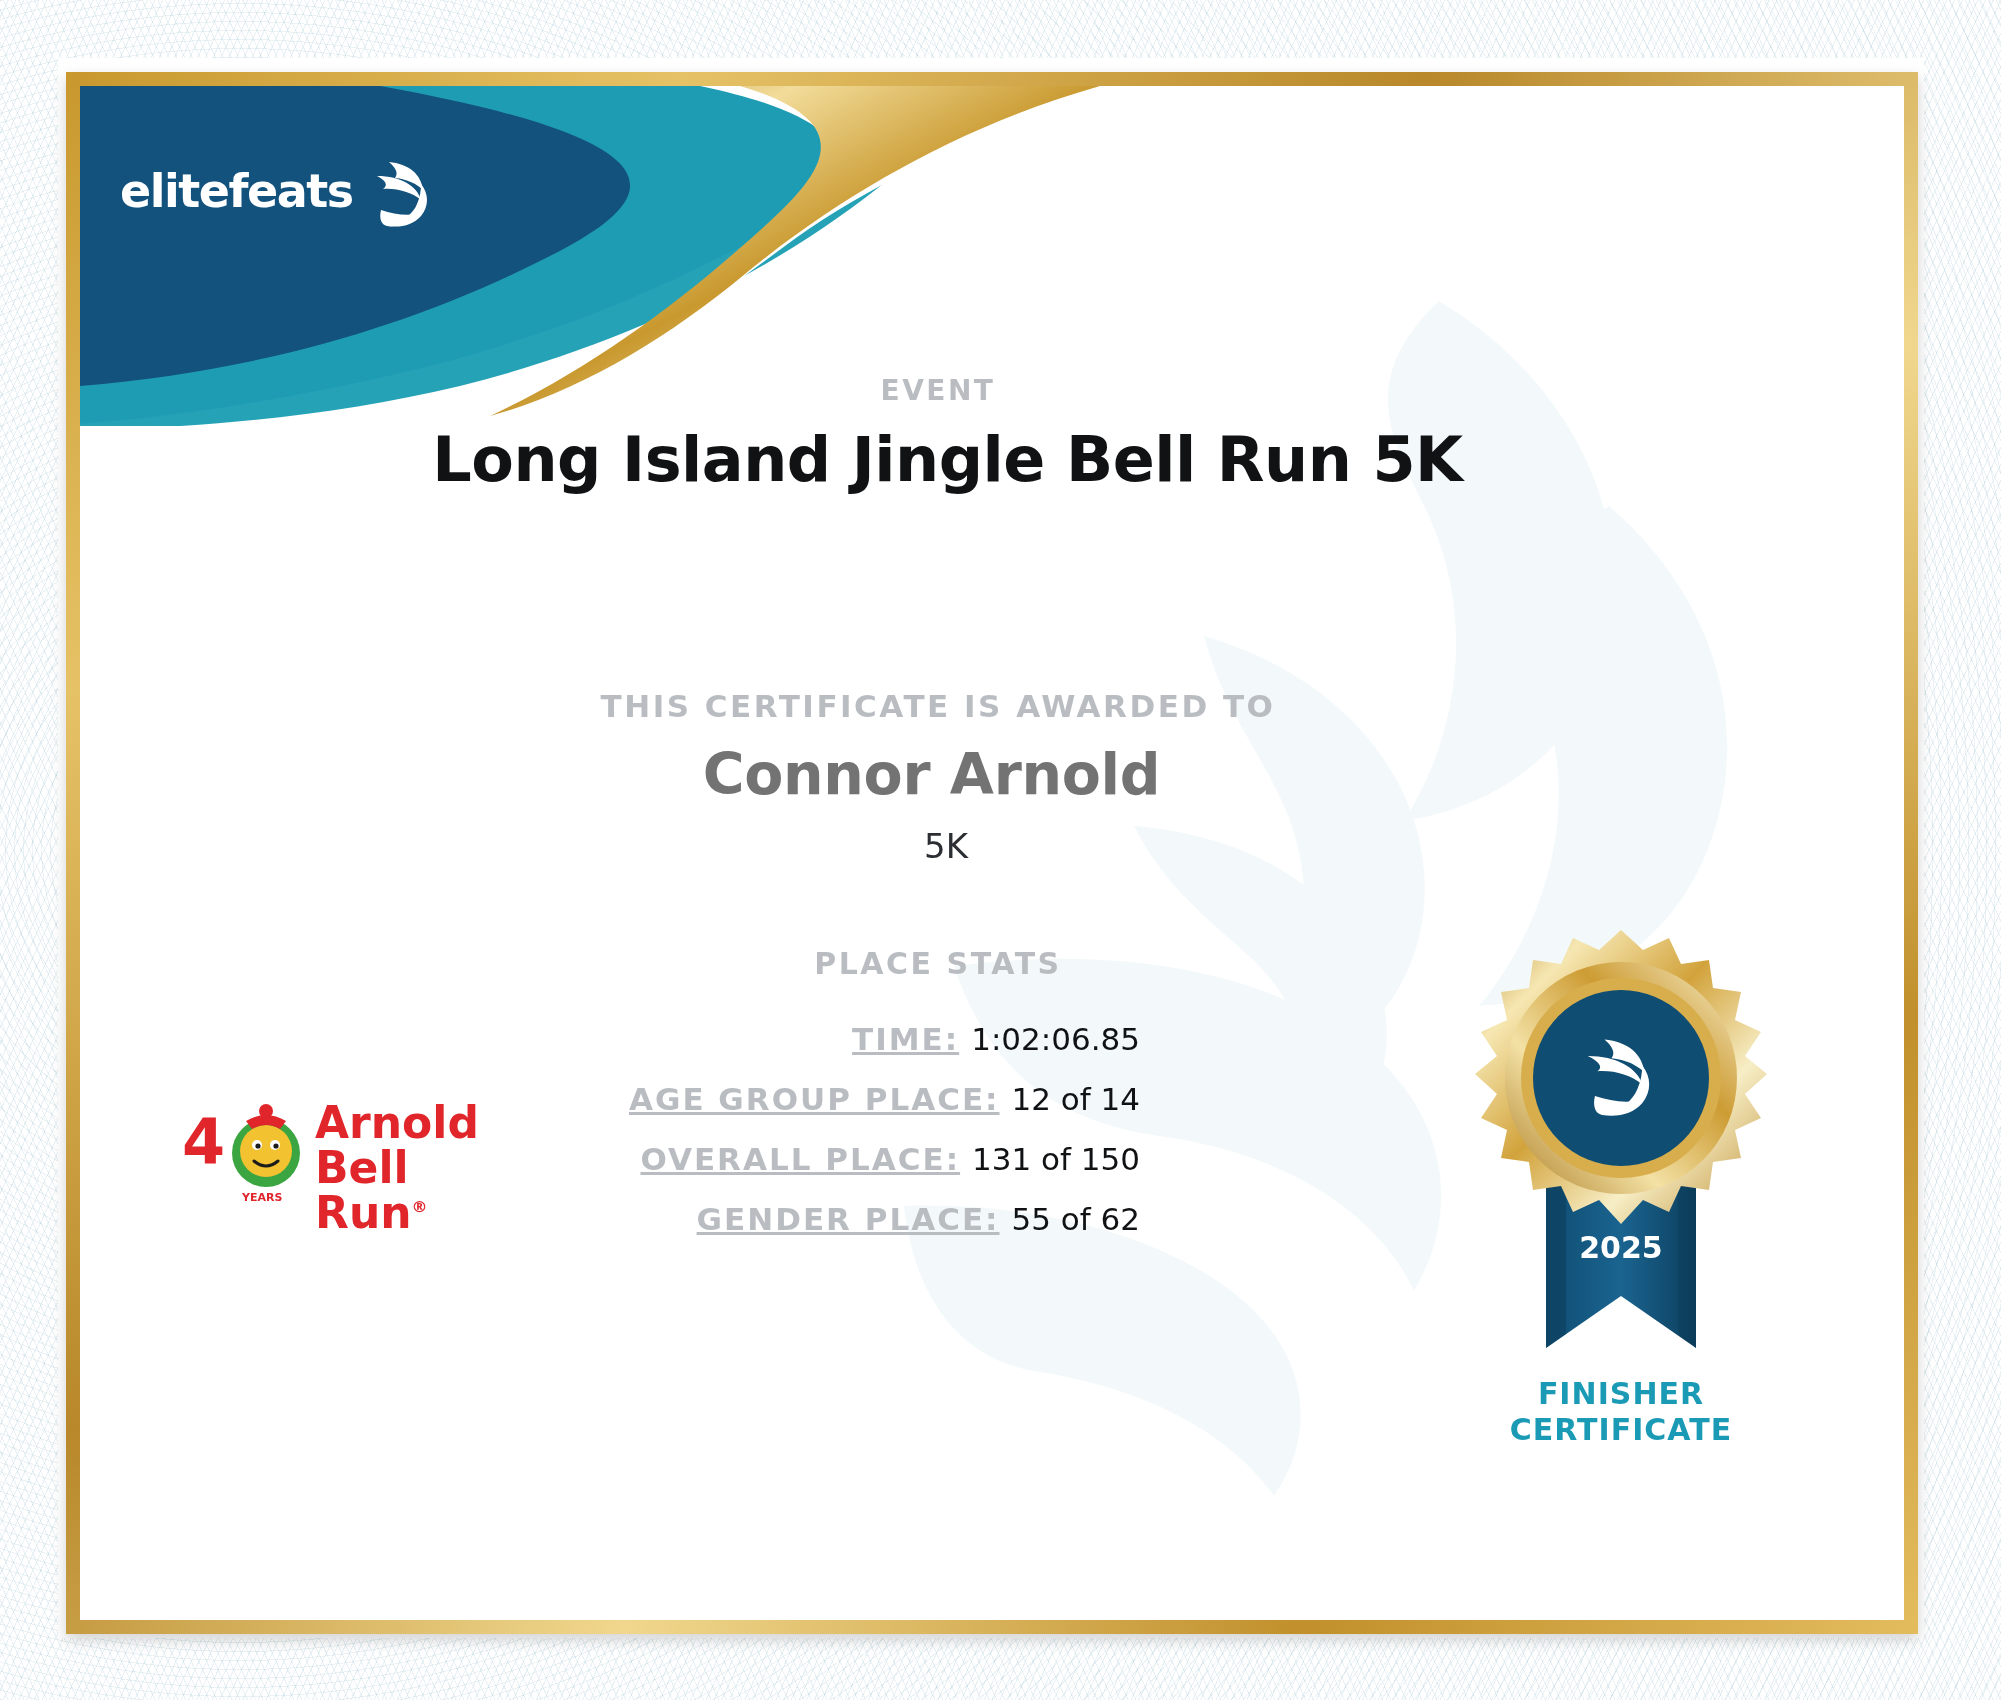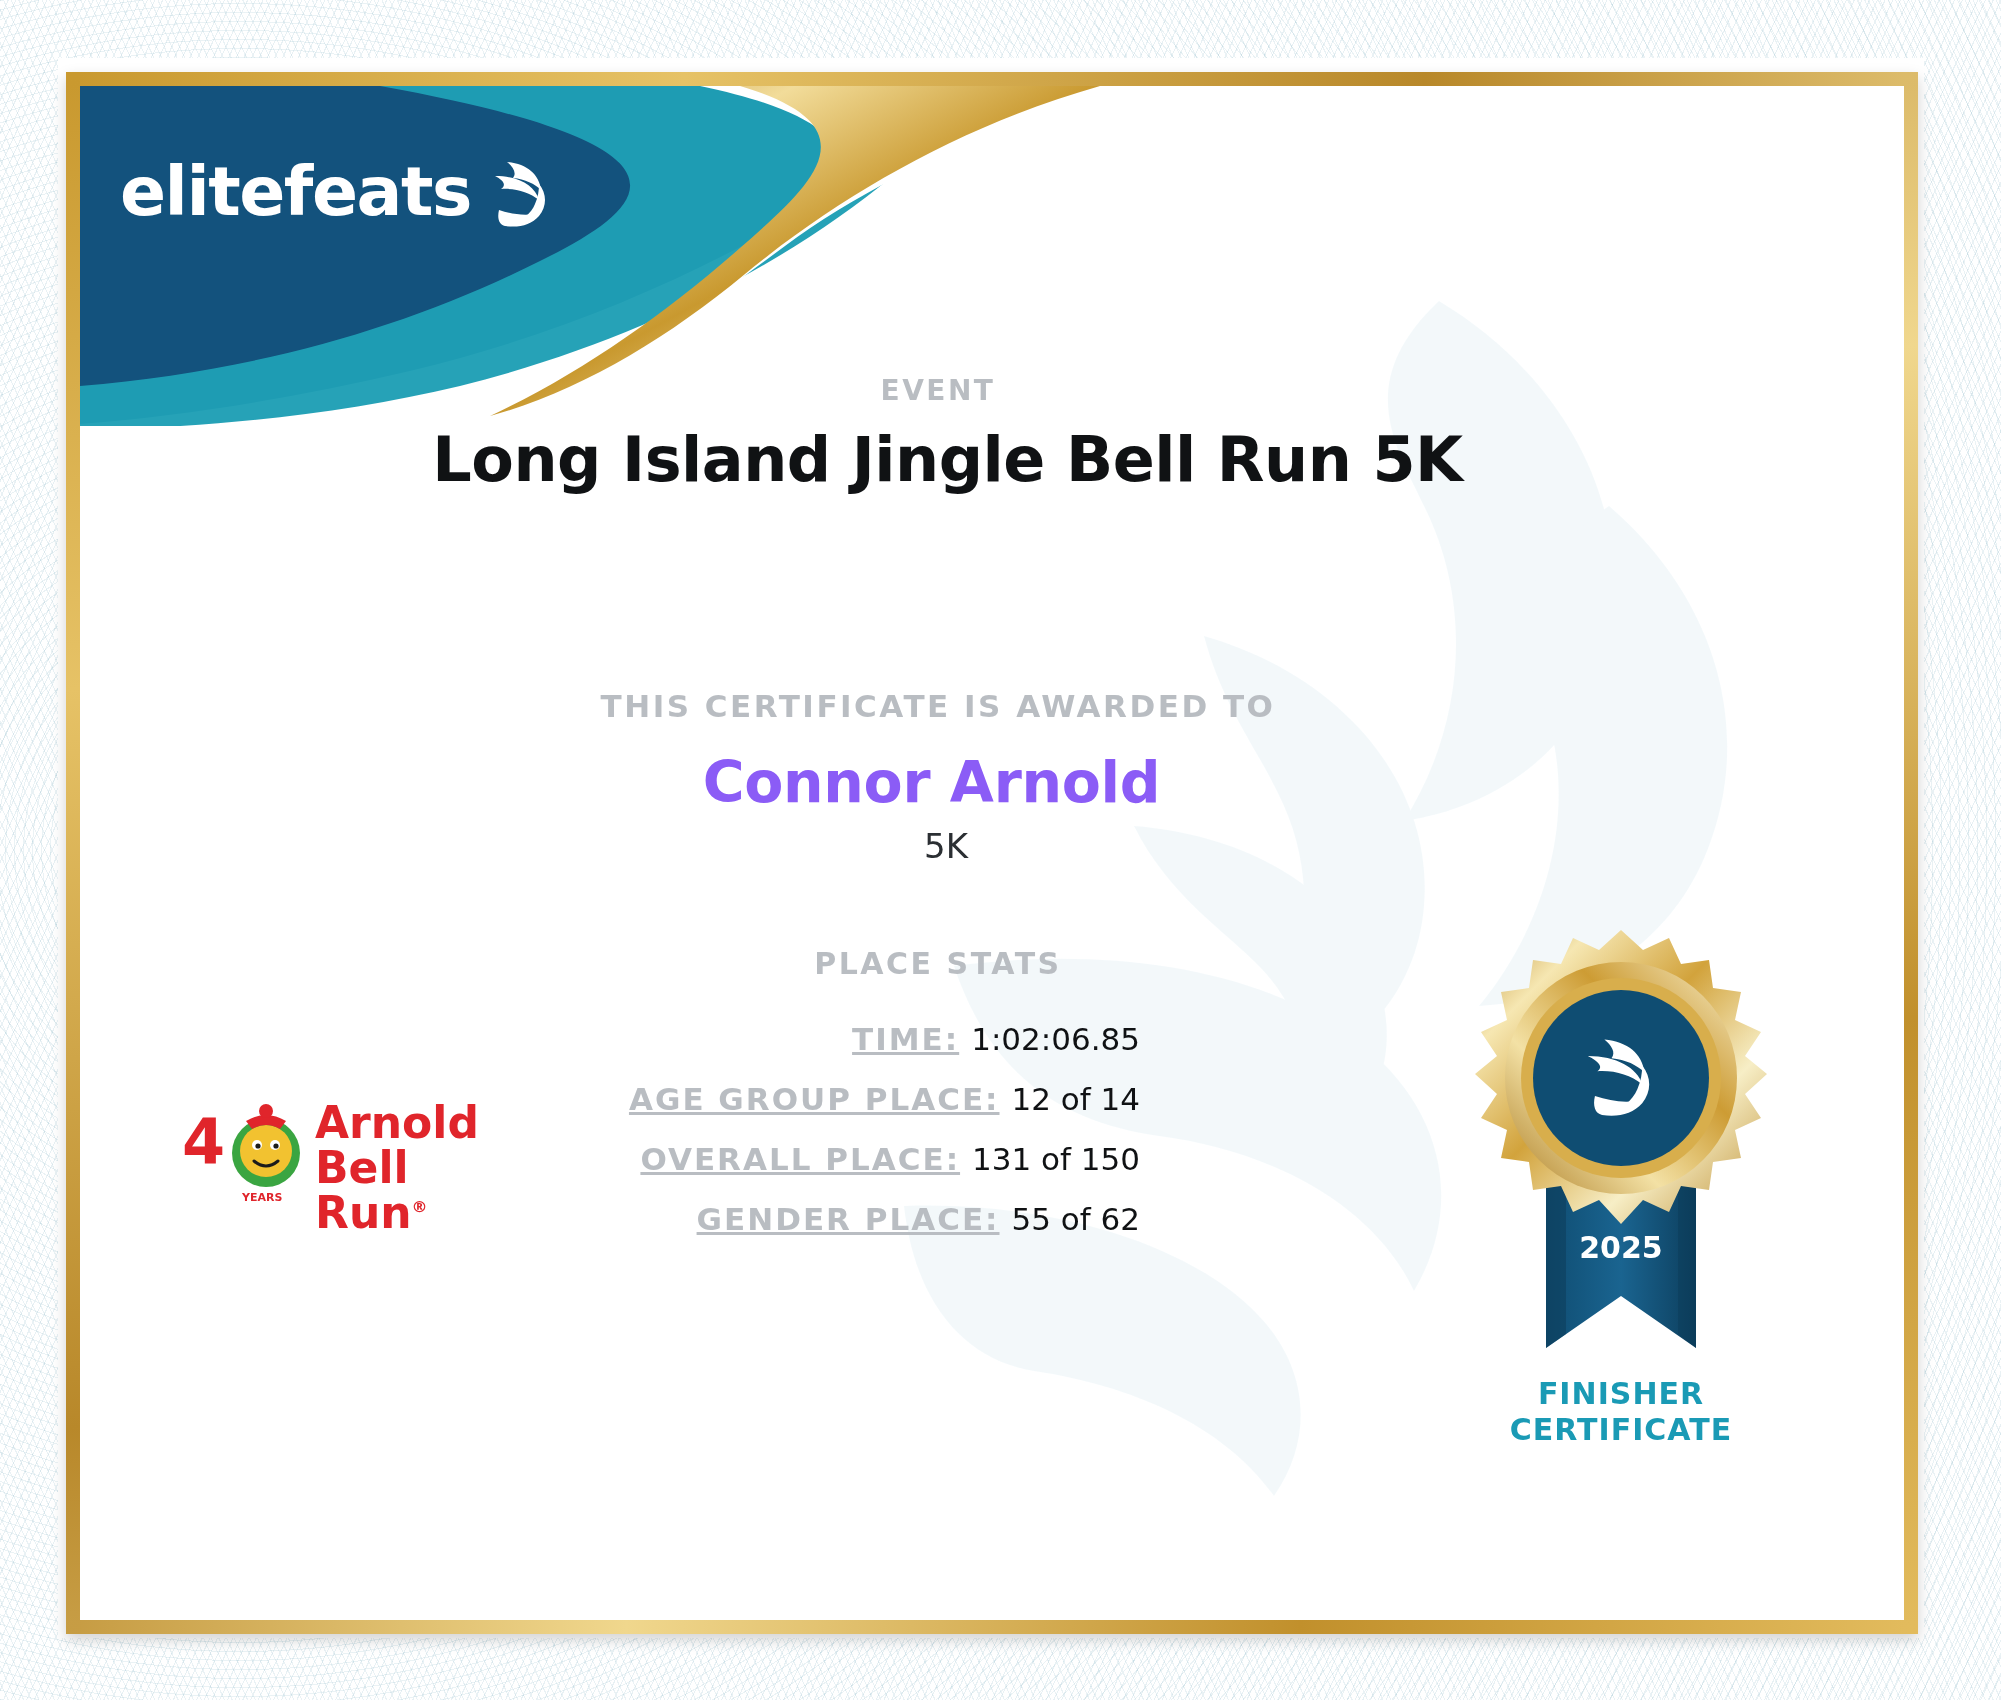--- a/index.html
+++ b/index.html
@@ -80,21 +80,21 @@
   .logo-wrap {
     position: absolute;
     left: 40px;
     top: 62px;
     display: flex;
     align-items: center;
     gap: 6px;
   }
   .logo-text {
     color: #ffffff;
-    font-size: 68px;
+    font-size: 46px;
     font-weight: 700;
     letter-spacing: -1.5px;
     font-family: "DejaVu Sans", sans-serif;
   }
 
   
   .content {
     position: absolute;
     left: 0;
     top: 0;
@@ -129,24 +129,23 @@
   .awarded-label {
     position: absolute;
     top: 602px; left: 0; right: 0;
     font-size: 31px;
   }
   .awardee {
     position: absolute;
     top: 655px; left: 0; right: 13px;
     font-size: 57px;
     font-weight: 700;
-    color: #8b5cf6;
+    color: #737373;
     letter-spacing: -0.3px;
     font-family: "DejaVu Sans", sans-serif;
-    margin-top: 8px;
   }
   .division {
     position: absolute;
     top: 740px; left: 0; right: 0;
     font-size: 34px;
     color: #2b2f33;
     font-family: "DejaVu Sans", sans-serif;
     padding-left: 16px;
   }
 

